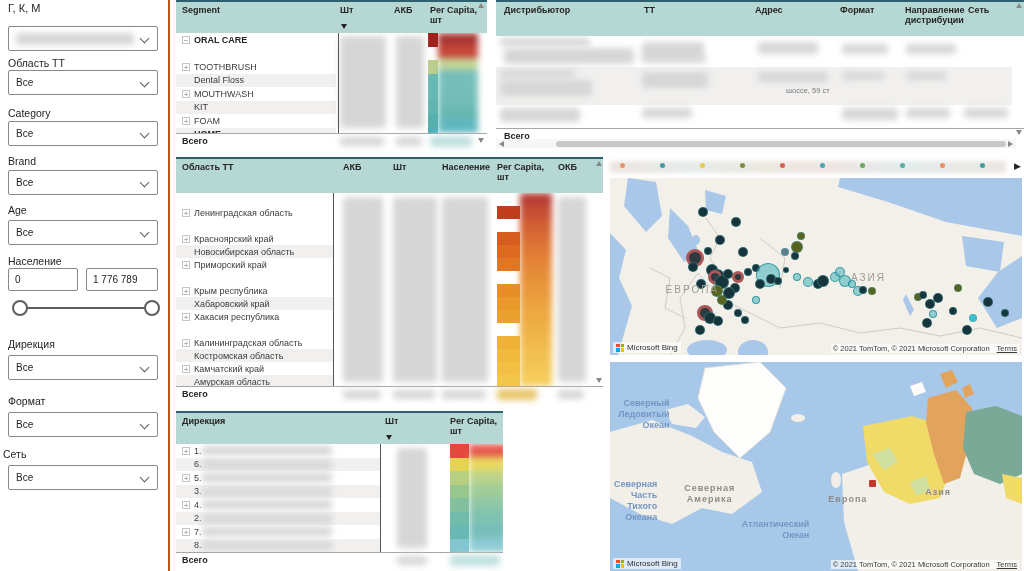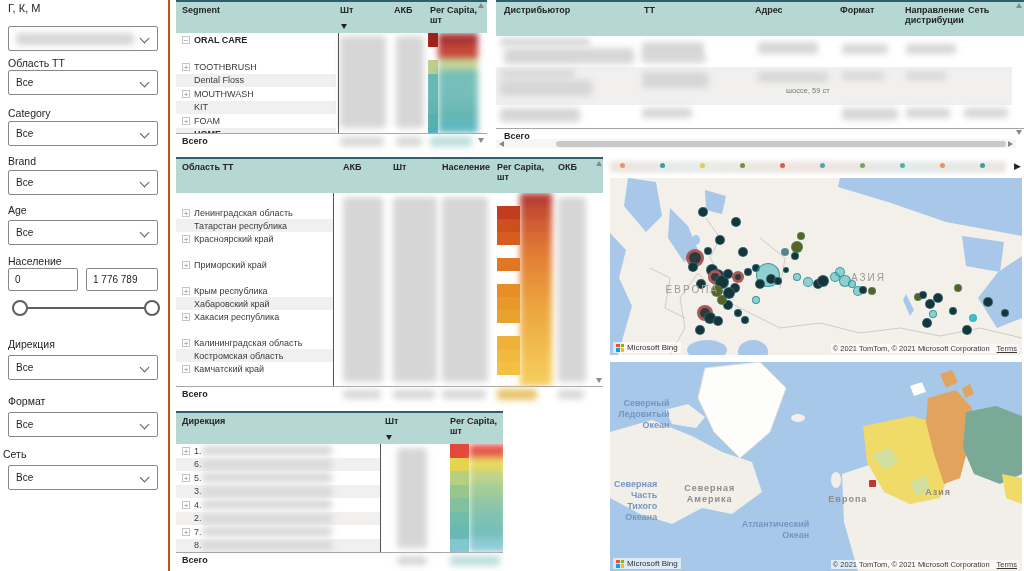--- a/index.html
+++ b/index.html
@@ -240,31 +240,31 @@
         <div class="hcell" style="left: 321px; width: 50px;">Per Capita,
 шт</div>
         <div class="hcell" style="left: 382px;">ОКБ</div>
       </div>
       <div class="tbody" style="top: 36px; height: 193px;">
         <div class="trow" style="top: 13px; height: 13px; width: 100%;">
           <div class="exp">+</div>
           <div class="rlabel">Ленинградская область</div>
           <div class="strip" style="left: 321px; top: 0px; width: 23px; height: 13px; background: rgb(193, 61, 30);"></div>
         </div>
-        <div class="trow" style="top: 26px; height: 13px; width: 100%;">
-          <div class="band" style="width: 157px;"></div>
-          <div class="exp">+</div>
-          <div class="rlabel">Татарстан республика</div>
-          <div class="strip" style="left: 321px; top: 0px; width: 23px; height: 13px; background: rgb(205, 78, 30);"></div>
-        </div>
         <div class="trow" style="top: 39px; height: 13px; width: 100%;">
           <div class="exp">+</div>
           <div class="rlabel">Красноярский край</div>
           <div class="strip" style="left: 321px; top: 0px; width: 23px; height: 13px; background: rgb(214, 93, 31);"></div>
         </div>
+        <div class="trow" style="top: 52px; height: 13px; width: 100%;">
+          <div class="band" style="width: 157px;"></div>
+          <div class="exp">+</div>
+          <div class="rlabel">Новосибирская область</div>
+          <div class="strip" style="left: 321px; top: 0px; width: 23px; height: 13px; background: rgb(221, 106, 32);"></div>
+        </div>
         <div class="trow" style="top: 65px; height: 13px; width: 100%;">
           <div class="exp">+</div>
           <div class="rlabel">Приморский край</div>
           <div class="strip" style="left: 321px; top: 0px; width: 23px; height: 13px; background: rgb(225, 119, 34);"></div>
         </div>
         <div class="trow" style="top: 91px; height: 13px; width: 100%;">
           <div class="exp">+</div>
           <div class="rlabel">Крым республика</div>
           <div class="strip" style="left: 321px; top: 0px; width: 23px; height: 13px; background: rgb(231, 142, 39);"></div>
         </div>
@@ -287,20 +287,26 @@
         <div class="trow" style="top: 156px; height: 13px; width: 100%;">
           <div class="band" style="width: 157px;"></div>
           <div class="exp">+</div>
           <div class="rlabel">Костромская область</div>
           <div class="strip" style="left: 321px; top: 0px; width: 23px; height: 13px; background: rgb(241, 185, 62);"></div>
         </div>
         <div class="trow" style="top: 169px; height: 13px; width: 100%;">
           <div class="exp">+</div>
           <div class="rlabel">Камчатский край</div>
           <div class="strip" style="left: 321px; top: 0px; width: 23px; height: 13px; background: rgb(243, 192, 68);"></div>
+        </div>
+        <div class="trow" style="top: 182px; height: 13px; width: 100%;">
+          <div class="band" style="width: 157px;"></div>
+          <div class="exp">+</div>
+          <div class="rlabel">Амурская область</div>
+          <div class="strip" style="left: 321px; top: 0px; width: 23px; height: 13px; background: rgb(244, 199, 74);"></div>
         </div>
         <div class="blob" style="left: 167px; top: 4px; width: 40px; height: 185px;"></div>
         <div class="blob" style="left: 217px; top: 4px; width: 44px; height: 185px;"></div>
         <div class="blob" style="left: 266px; top: 4px; width: 46px; height: 185px;"></div>
         <div class="blob" style="left: 382px; top: 4px; width: 28px; height: 185px;"></div>
         <div class="pcblur" style="left: 344px; top: 0px; width: 32px; height: 193px; background: linear-gradient(rgb(176, 42, 32) 0%, rgb(176, 42, 32) 6.66667%, rgb(193, 61, 30) 6.66667%, rgb(193, 61, 30) 13.3333%, rgb(205, 78, 30) 13.3333%, rgb(205, 78, 30) 20%, rgb(214, 93, 31) 20%, rgb(214, 93, 31) 26.6667%, rgb(221, 106, 32) 26.6667%, rgb(221, 106, 32) 33.3333%, rgb(225, 119, 34) 33.3333%, rgb(225, 119, 34) 40%, rgb(228, 131, 36) 40%, rgb(228, 131, 36) 46.6667%, rgb(231, 142, 39) 46.6667%, rgb(231, 142, 39) 53.3333%, rgb(233, 152, 42) 53.3333%, rgb(233, 152, 42) 60%, rgb(235, 161, 46) 60%, rgb(235, 161, 46) 66.6667%, rgb(237, 169, 51) 66.6667%, rgb(237, 169, 51) 73.3333%, rgb(239, 177, 56) 73.3333%, rgb(239, 177, 56) 80%, rgb(241, 185, 62) 80%, rgb(241, 185, 62) 86.6667%, rgb(243, 192, 68) 86.6667%, rgb(243, 192, 68) 93.3333%, rgb(244, 199, 74) 93.3333%, rgb(244, 199, 74) 100%);"></div>
         <div class="darkline" style="left: 157px; top: 0px; height: 193px;"></div>
       </div>
       <div class="total" style="top: 229px; height: 16px;">
         <div class="tlabel" style="left: 6px; top: 2px;">Всего</div>

